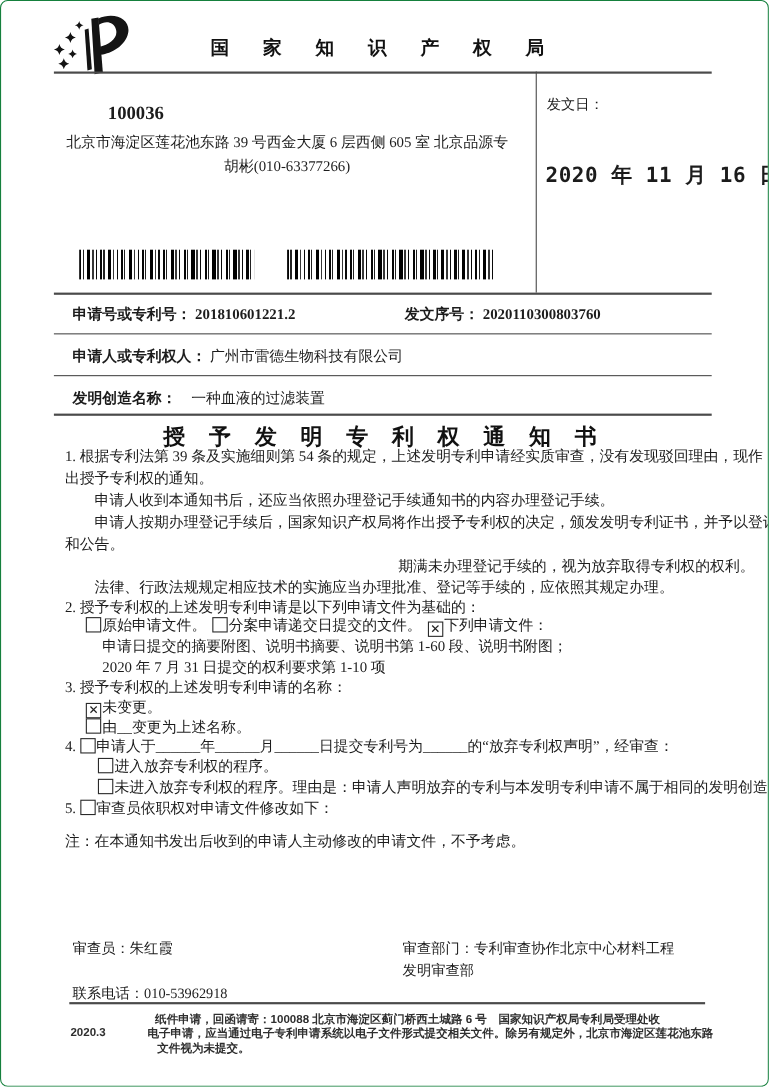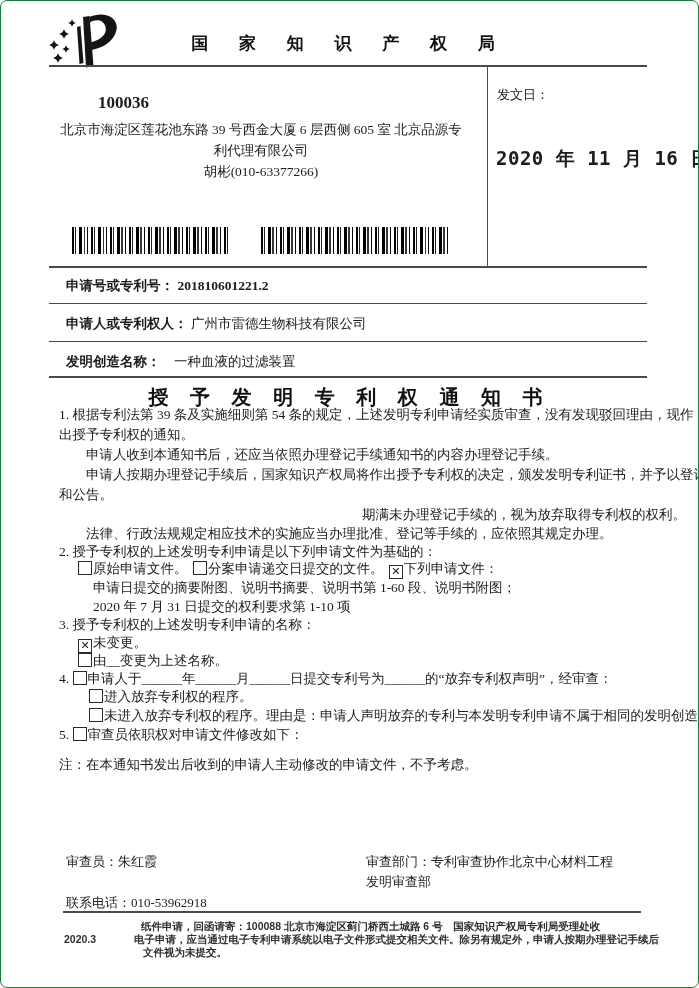--- a/index.html
+++ b/index.html
@@ -68,33 +68,36 @@
   <div class="rule" style="left:48px;top:64px;width:598px;height:2px;"></div>
   <div class="vline" style="left:486px;top:64px;height:201px;"></div>
   <div class="rule" style="left:48px;top:265px;width:598px;height:2px;"></div>
   <div class="rule" style="left:48px;top:302px;width:598px;height:1px;"></div>
   <div class="rule" style="left:48px;top:340px;width:598px;height:1px;"></div>
   <div class="rule" style="left:48px;top:375px;width:598px;height:1.5px;"></div>
 
   <div class="abs postal">100036</div>
   <div class="abs addr">
     <div>北京市海淀区莲花池东路 39 号西金大厦 6 层西侧 605 室  北京品源专</div>
-    <div>利代理有限公司</div>
     <div>胡彬(010-63377266)</div>
   </div>
 
   <div class="abs dispatch-label">发文日：</div>
   <div class="abs dispatch-date">2020 年 11 月 16 日</div>
 
   <div class="barcode" style="left:71px;width:159px;"></div>
   <div class="barcode" style="left:260px;width:188px;"></div>
 
   <div class="abs frow" style="left:65px;top:276px;">
     <span class="b">申请号或专利号：</span>
     <span class="b">201810601221.2</span>
+  </div>
+  <div class="abs frow" style="left:367px;top:276px;">
+    <span class="b">发文序号：</span>
+    <span class="b">2020110300803760</span>
   </div>
   <div class="abs frow" style="left:65px;top:314px;">
     <span class="b">申请人或专利权人：</span>
     <span>广州市雷德生物科技有限公司</span>
   </div>
   <div class="abs frow" style="left:65px;top:352px;">
     <span class="b">发明创造名称：</span>
     <span style="margin-left:10px;">一种血液的过滤装置</span>
   </div>
 
@@ -149,16 +152,16 @@
   </div>
   <div class="abs ex" style="left:365px;top:872px;">发明审查部</div>
   <div class="abs ex" style="left:65px;top:893px;">
     <span>联系电话：</span><span>010-53962918</span>
   </div>
 
   <div class="rule" style="left:62px;top:910px;width:578px;height:1.5px;"></div>
   <div class="abs foot" style="left:63px;top:974px;margin-top:35px;">210413</div>
   <div class="abs foot" style="left:63px;top:932px;">2020.3</div>
   <div class="abs foot" style="left:140px;top:919px;">纸件申请，回函请寄：100088 北京市海淀区蓟门桥西土城路 6 号　国家知识产权局专利局受理处收</div>
-  <div class="abs foot" style="left:133px;top:932px;">电子申请，应当通过电子专利申请系统以电子文件形式提交相关文件。除另有规定外，申请人按期办理登记手续后</div>
+  <div class="abs foot" style="left:133px;top:932px;">电子申请，应当通过电子专利申请系统以电子文件形式提交相关文件。除另有规定外，北京市海淀区莲花池东路</div>
   <div class="abs foot" style="left:142px;top:945px;">文件视为未提交。</div>
 
 </div>
 
 </body></html>

